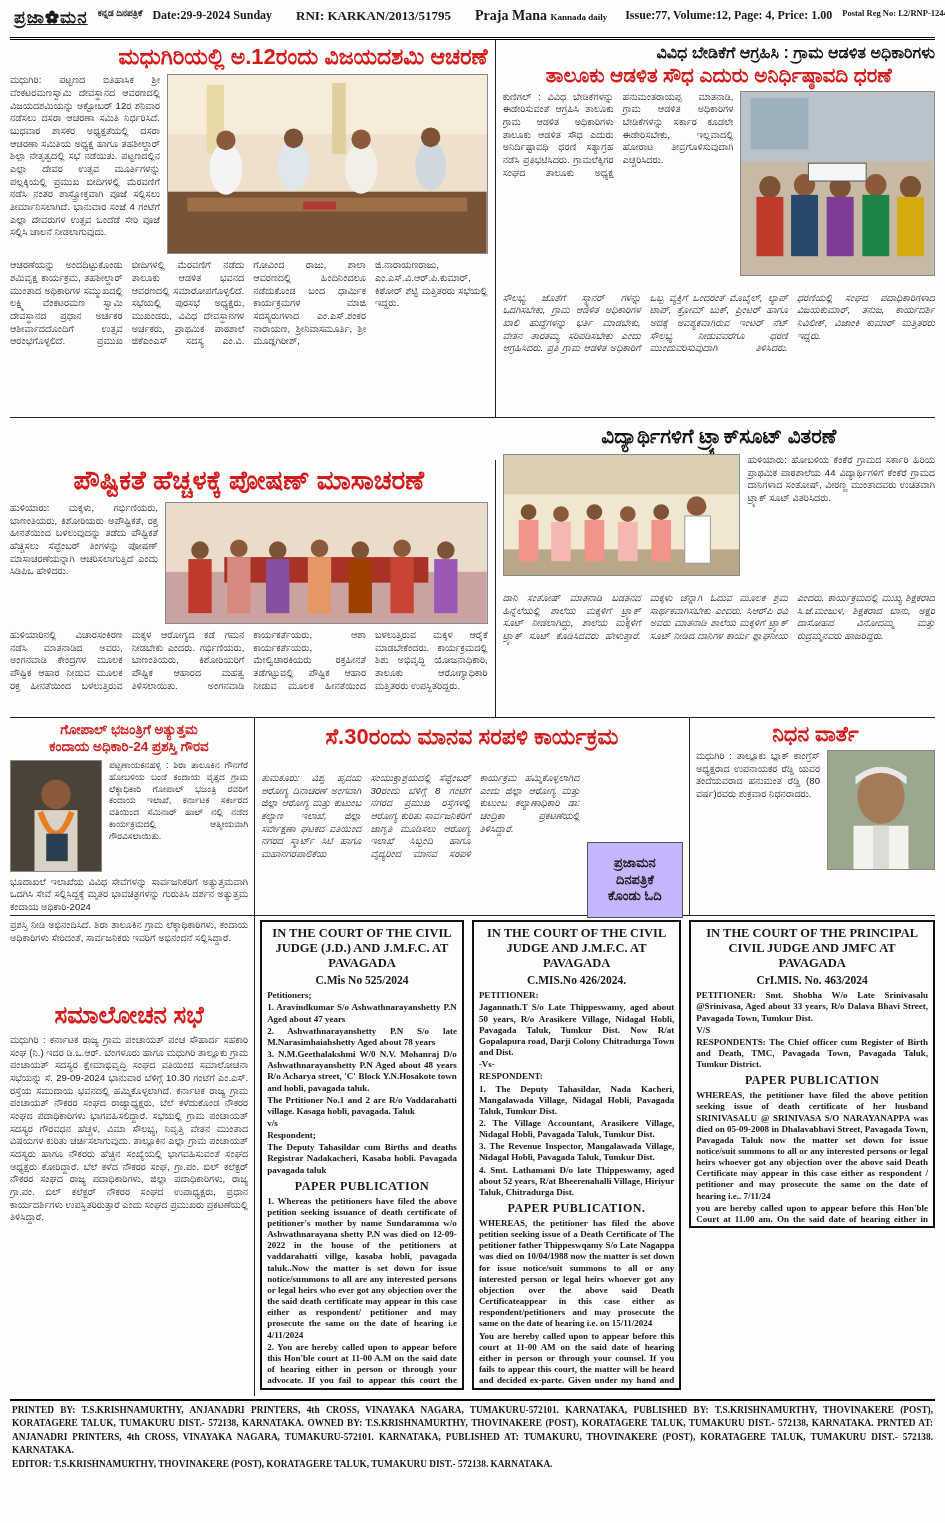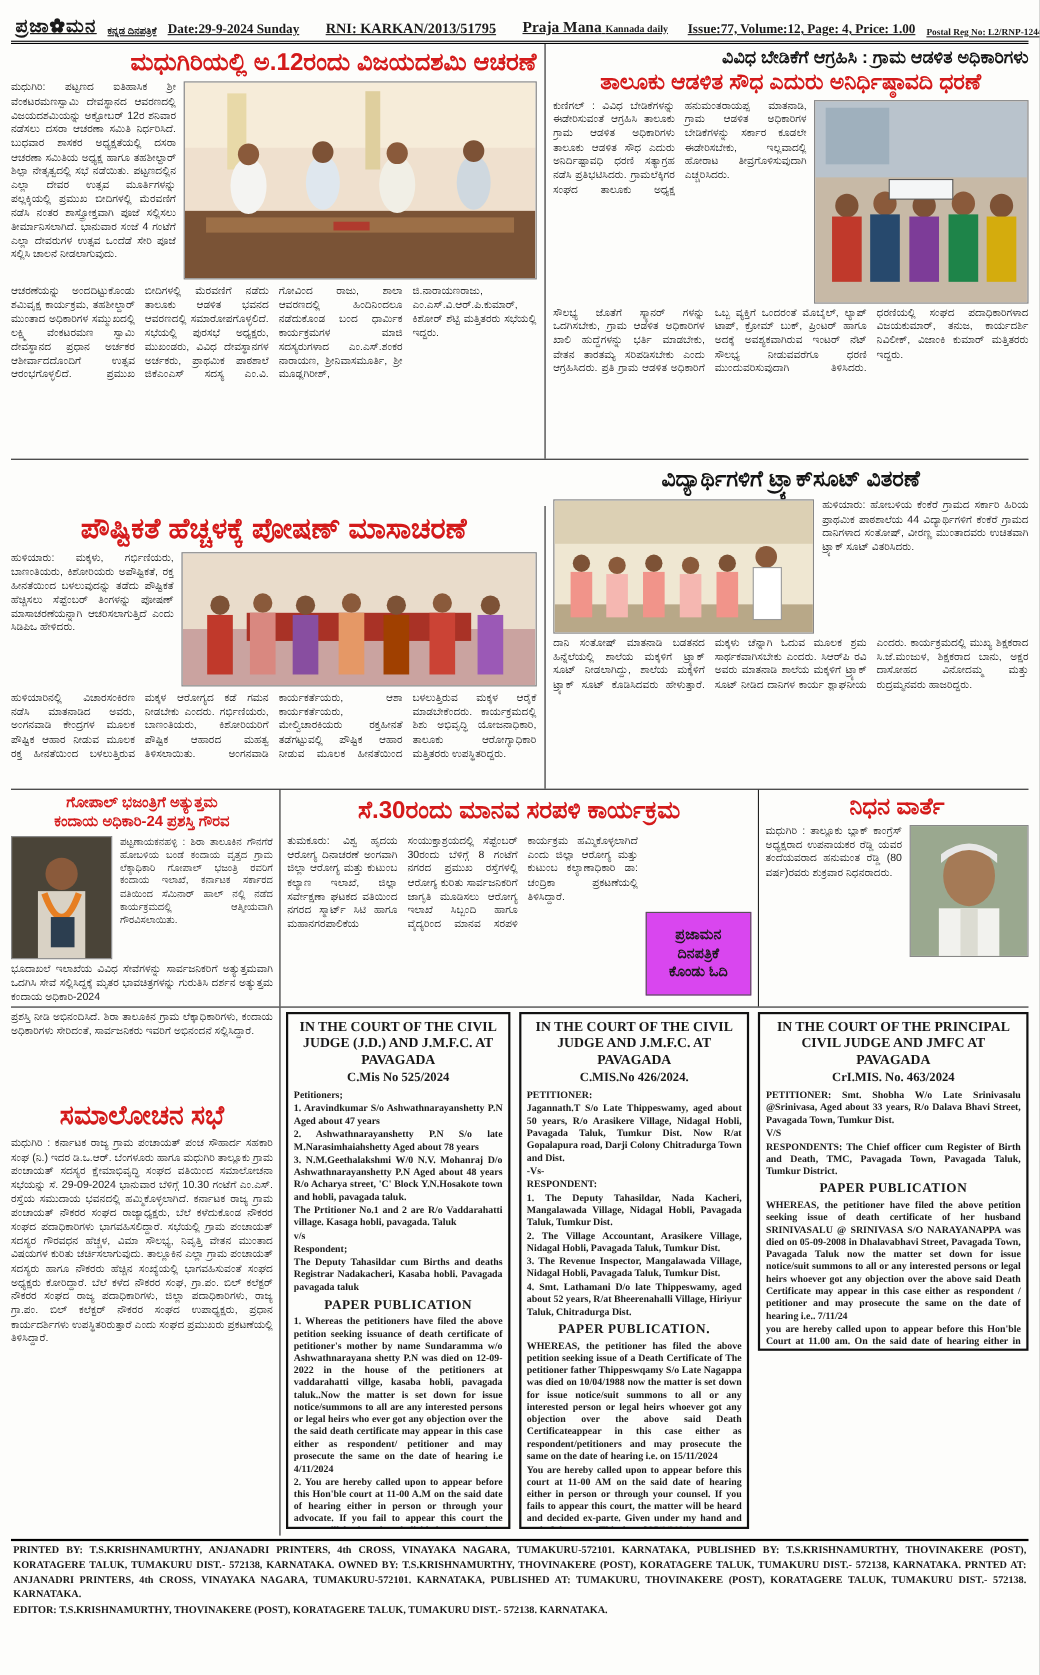--- a/index.html
+++ b/index.html
@@ -1,22 +1,22 @@
 <!DOCTYPE html>
 <html><head>
 <meta charset="utf-8">
 <style>
   * { margin:0; padding:0; box-sizing:border-box; }
   html,body { background:#9a9a9a; }
   body { width:945px; height:1523px; overflow:hidden; font-family:"Liberation Sans",sans-serif; }
   .page { width:945px; height:1523px; background:#fdfdfb; padding:6px 10px 0 10px; color:#1a1a1a; }
 
   
-  .masthead { display:flex; align-items:flex-end; gap:10px; height:34px; padding:2px 4px 3px 4px;
-              border-bottom:3px double #000; white-space:nowrap;text-decoration:underline; }
+  .masthead { display:flex; align-items:flex-start; gap:10px; height:34px; padding:2px 4px 3px 4px;
+              border-bottom:3px double #000; white-space:nowrap; }
   .logo { font-size:17px; font-weight:bold; text-decoration:underline; letter-spacing:1px; }
   .tagline { font-size:9px; font-weight:bold; }
   .m-date { font-size:12px; font-weight:bold; font-family:"Liberation Serif",serif; }
   .m-rni { font-size:13px; font-weight:bold; font-family:"Liberation Serif",serif; margin-left:14px; }
   .m-title { font-size:14px; font-weight:bold; font-family:"Liberation Serif",serif; margin-left:14px; }
   .m-title small { font-size:9px; }
   .m-issue { font-size:12px; font-weight:bold; font-family:"Liberation Serif",serif; margin-left:8px; }
   .m-postal { font-size:8.5px; font-weight:bold; font-family:"Liberation Serif",serif; }
 
   
@@ -29,37 +29,37 @@
   
   .sec { display:flex; border-bottom:1px solid #222; }
   .sec1 { height:378px; }
   .sec1 .art-left { width:52.5%; padding:2px 7px 2px 0; border-right:1px solid #222; }
   .sec1 .art-right { width:47.5%; padding:2px 0 2px 7px; }
   .hl-main { font-size:22px; line-height:1.15; margin:2px 0 5px 0;text-align:right; }
   .hl-r1 { font-size:16px; line-height:1.1; margin:2px 0 2px 0;text-align:right; }
   .hl-r2 { font-size:20px; line-height:1.1; margin:0 0 5px 0; }
   .rowflex { display:flex; gap:7px; }
   .cols4 { column-count:4; column-gap:9px; margin-top:5px; }
-  .cols3 { column-count:3; column-gap:9px; margin-top:3px; }
+  .cols3 { column-count:3; column-gap:9px; margin-top:16px;font-style:italic; }
   .cols2 { column-count:2; column-gap:9px; }
 
   .sec2 { height:300px; }
   .sec2 .art-left { width:52.5%; padding:3px 7px 3px 0; border-right:1px solid #222;margin-top:42px; }
   .sec2 .art-right { width:47.5%; padding:3px 0 3px 7px; }
   .hl-poshan { font-size:26px; margin:2px 0 6px 0; }
   .hl-track { font-size:20px; margin:4px 0 6px 0; }
 
   .sec3 { height:198px; }
   .sec3 .c-a { width:26.5%; padding:4px 6px 2px 0; border-right:1px solid #222; }
   .sec3 .c-b { width:47%; padding:4px 6px 2px 6px; border-right:1px solid #222; }
   .sec3 .c-c { width:26.5%; padding:4px 0 2px 6px; }
   .hl-award { font-size:13.5px; line-height:1.25; margin-bottom:4px; }
   .hl-sarapali { font-size:22px; margin:2px 0 6px 0; }
   .hl-nidhan { font-size:21px; margin:0 0 4px 0; }
-  .promo-box { flex:0 0 96px; height:76px; background:#d946ef; border:1px solid #555;
+  .promo-box { flex:0 0 96px; height:76px; background:#c4b5fd; border:1px solid #555;
                display:flex; flex-direction:column; justify-content:center; align-items:center;
                font-weight:bold; font-size:13px; line-height:1.3; align-self:flex-end; margin-bottom:4px; text-align:center;}
 
   .sec4 { height:480px; border-bottom:none; }
   .sec4 .c-a { width:26.5%; padding:3px 6px 0 0; border-right:1px solid #222; }
   .sec4 .c-b { width:23%; padding:4px 4px 0 5px; }
   .sec4 .c-c { width:23.5%; padding:4px 4px 0 4px; }
   .sec4 .c-d { width:27%; padding:0 0 0 4px; }
   .hl-sama { font-size:24px; margin:6px 0 5px 0;text-align:center; }
 

